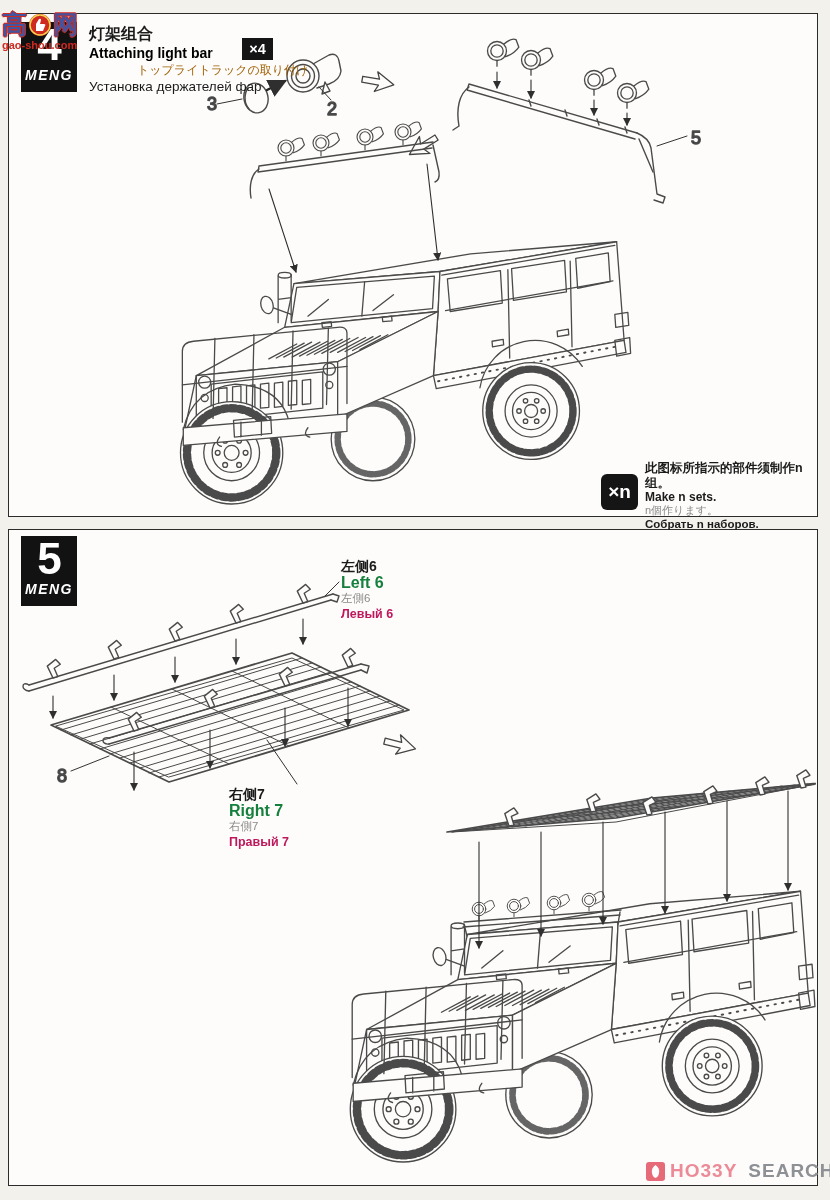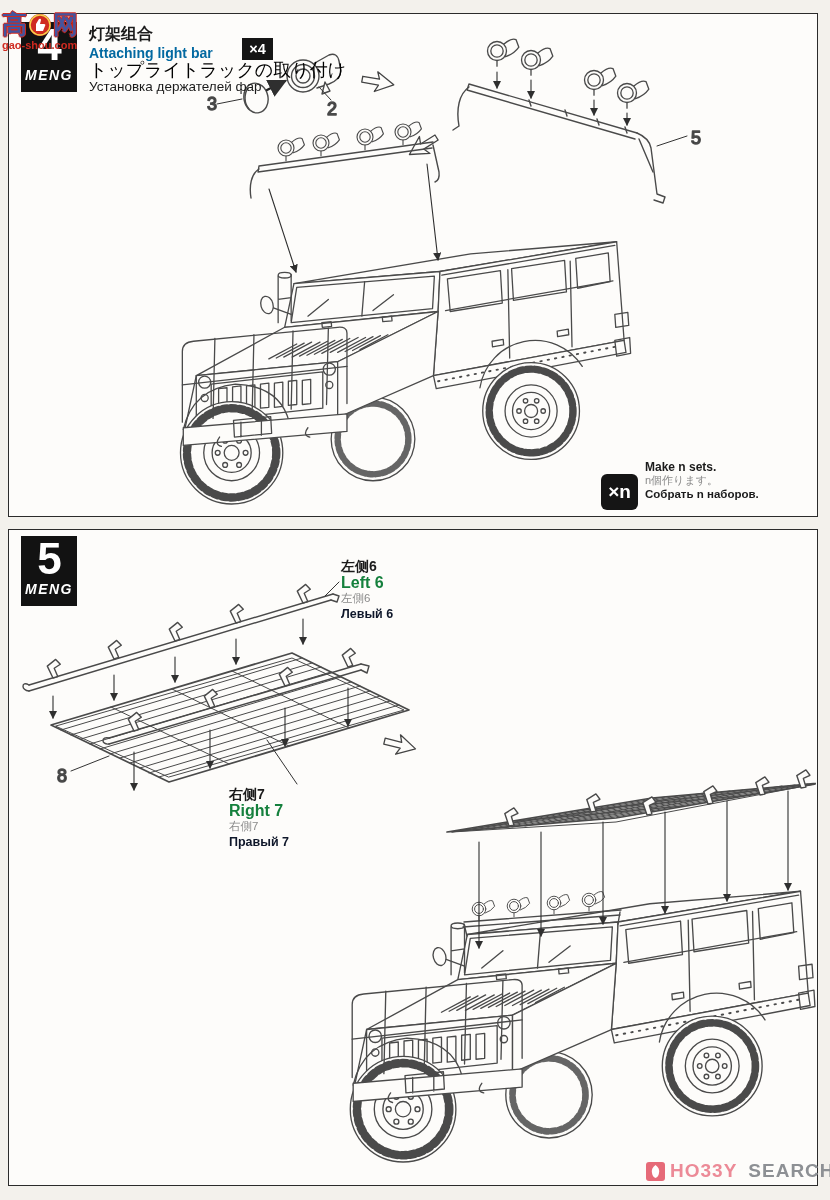--- a/index.html
+++ b/index.html
@@ -8,30 +8,30 @@
   .panel{position:absolute;background:#fdfcfa;border:1.6px solid #2b2b2b;box-sizing:border-box;}
   #panel-step4{left:8px;top:13px;width:810px;height:504px;}
   #panel-step5{left:8px;top:529px;width:810px;height:657px;}
   .panel svg.scene{position:absolute;left:0;top:0;z-index:1;}
   .stepbox{position:absolute;left:12px;width:56px;height:70px;background:#121212;color:#fff;z-index:3;
            display:flex;flex-direction:column;align-items:center;justify-content:flex-start;}
   .stepnum{font-size:44px;font-weight:700;line-height:46px;letter-spacing:-1px;}
   .brand{font-size:14px;font-weight:700;letter-spacing:1.5px;line-height:15px;font-style:italic;}
   .titles{position:absolute;left:80px;z-index:3;}
   .t-cn{font-size:16px;font-weight:700;color:#1b1b1b;line-height:20px;}
-  .t-en{font-size:14px;font-weight:700;color:#0369a1;line-height:18px;}
-  .t-jp{font-size:18px;font-weight:400;color:#000000;line-height:16px;}
+  .t-en{font-size:14px;font-weight:700;color:#000000;line-height:18px;}
+  .t-jp{font-size:12px;font-weight:400;color:#a16207;line-height:16px;margin-left:48px;}
   .t-ru{font-size:13.5px;font-weight:400;color:#1b1b1b;line-height:18px;}
   .qty-badge{position:absolute;left:233px;top:24px;width:31px;height:22px;background:#151515;color:#fff;
              font-size:14.5px;font-weight:700;display:flex;align-items:center;justify-content:center;z-index:3;}
   .part-label-block{position:absolute;z-index:3;}
   .pl-cn{font-size:14px;font-weight:700;color:#1b1b1b;line-height:17px;}
   .pl-en{font-size:16px;font-weight:700;color:#15803d;line-height:16px;}
   .pl-jp{font-size:11.5px;font-weight:400;color:#8a8a8a;line-height:15px;}
-  .pl-ru{font-size:12.5px;font-weight:700;color:#0f172a;line-height:16px;}
+  .pl-ru{font-size:12.5px;font-weight:700;color:#be185d;line-height:16px;}
   .note-icon{position:absolute;left:592px;top:460px;width:37px;height:36px;background:#151515;border-radius:6px;
              color:#fff;font-size:19px;font-weight:700;display:flex;align-items:center;justify-content:center;z-index:3;}
   .note-text{position:absolute;left:636px;top:447px;width:178px;z-index:3;}
   .n-cn{font-size:12.5px;font-weight:700;color:#1b1b1b;line-height:15px;}
   .n-en{font-size:12px;font-weight:700;color:#1b1b1b;line-height:13px;}
   .n-jp{font-size:11px;font-weight:400;color:#8a8a8a;line-height:13px;}
   .n-ru{font-size:11.5px;font-weight:700;color:#1b1b1b;line-height:14px;}
   #watermark{position:absolute;left:2px;top:8px;z-index:10;width:120px;}
   .wm-row{display:flex;align-items:center;gap:1px;}
   .wm-char{font-size:25px;font-weight:700;color:#44549e;
@@ -226,20 +226,21 @@
     <div class="titles" style="top:10px">
       <div class="t-cn">灯架组合</div>
       <div class="t-en">Attaching light bar</div>
       <div class="t-jp">トップライトラックの取り付け</div>
       <div class="t-ru">Установка держателей фар</div>
     </div>
     <div class="qty-badge">×4</div>
 
     <div class="note-icon">×n</div>
     <div class="note-text">
+      <div class="n-cn">此图标所指示的部件须制作n组。</div>
       <div class="n-en">Make n sets.</div>
       <div class="n-jp">n個作ります。</div>
       <div class="n-ru">Собрать n наборов.</div>
     </div>
   </div>
 
   <div class="panel" id="panel-step5">
     <svg class="scene" width="807" height="654" viewBox="0 0 807 654">
       <g stroke="#4a4a4a" stroke-width="1.4" fill="none" stroke-linecap="round" stroke-linejoin="round">
 

